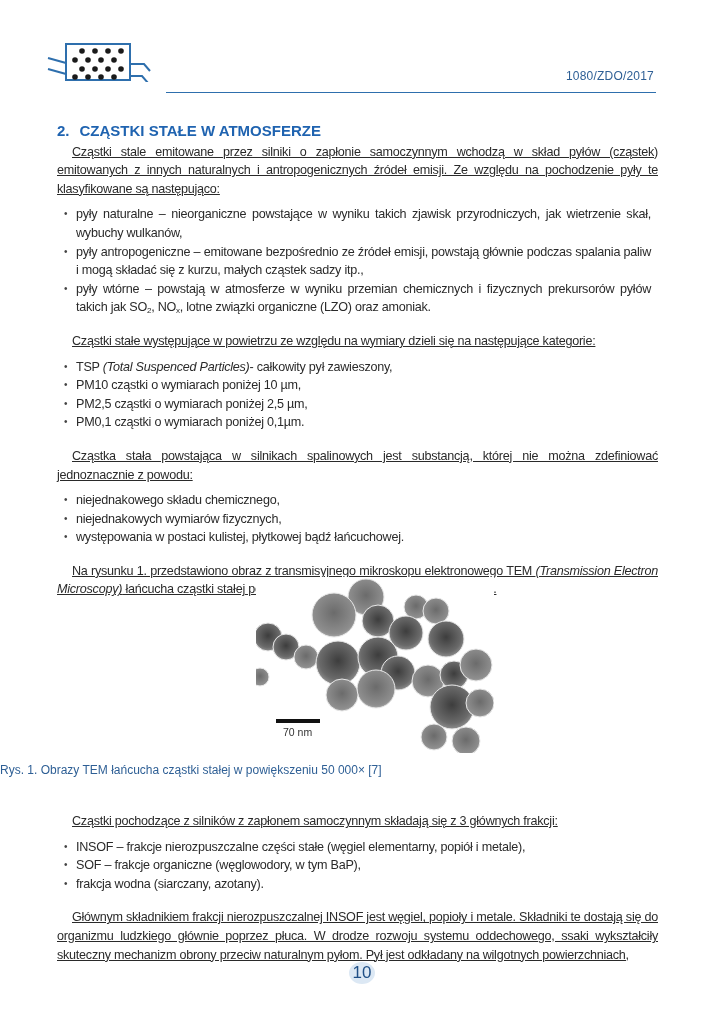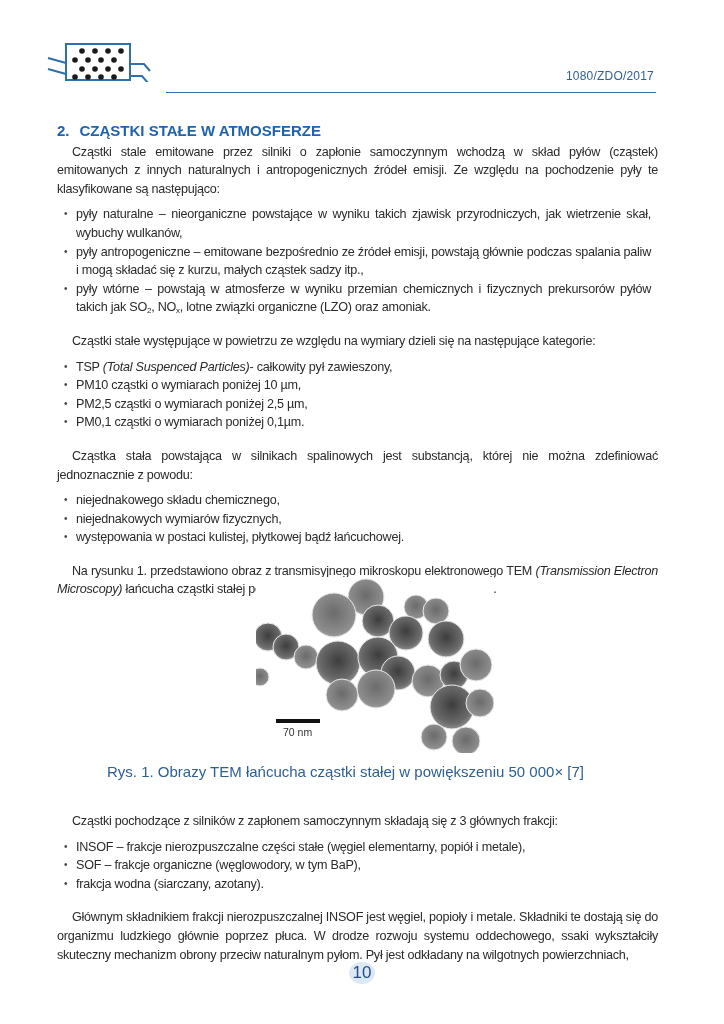--- a/index.html
+++ b/index.html
@@ -7,30 +7,30 @@
            font-family: "Liberation Sans", sans-serif; color: #2a2a2a; }
     .logo { position: absolute; left: 44px; top: 42px; width: 112px; height: 40px; }
     .header-line { position: absolute; left: 166px; top: 92px; width: 490px; height: 0;
                    border-top: 1.3px solid #2e6fad; }
     .doc-code { position: absolute; right: 70px; top: 69px; font-size: 12px; color: #2e5f95;
                 letter-spacing: 0.2px; }
     .content { position: absolute; left: 57px; top: 122px; width: 601px; font-size: 12.6px;
                line-height: 18.6px; letter-spacing: -0.25px; }
     h2 { margin: 0 0 2px 0; font-size: 15px; font-weight: bold; color: #1f63b0; letter-spacing: 0; }
     h2 .num { margin-right: 10px; }
-    p { margin: 0; text-align: justify; text-indent: 15px; }
+    p { margin: 0; text-align: justify; text-indent: 15px; text-decoration: underline; }
     ul { margin: 7px; padding: 0; list-style: none; }
     li { position: relative; padding-left: 12px; text-align: justify; }
     li::before { content: "•"; position: absolute; left: 0; top: 0; font-size: 10px; color: #444; }
     .gap { height: 8px; }
     i { font-style: italic; }
     sub { font-size: 8px; vertical-align: -2px; line-height: 0; }
     .figure { position: absolute; left: 256px; top: 577px; width: 238px; height: 176px; }
-    .caption { position: absolute; left: 0; width: 584px; top: 763px; text-align: right;
-               font-size: 15px; color: #2e5f95; }
+    .caption { position: absolute; left: 0; width: 584px; top: 763px; text-align: left;
+               font-size: 12px; color: #2e5f95; }
     .page-num { position: absolute; left: 349px; top: 962px; width: 26px; height: 22px;
                 border-radius: 50%; background: #dce8f4; color: #1f4f86; font-size: 17px;
                 text-align: center; line-height: 22px; }
   </style>
 </head>
 <body>
 
 <svg class="logo" viewBox="0 0 112 40">
   <g fill="none" stroke="#2e6fad" stroke-width="2">
     <rect x="22" y="2" width="64" height="36"></rect>

